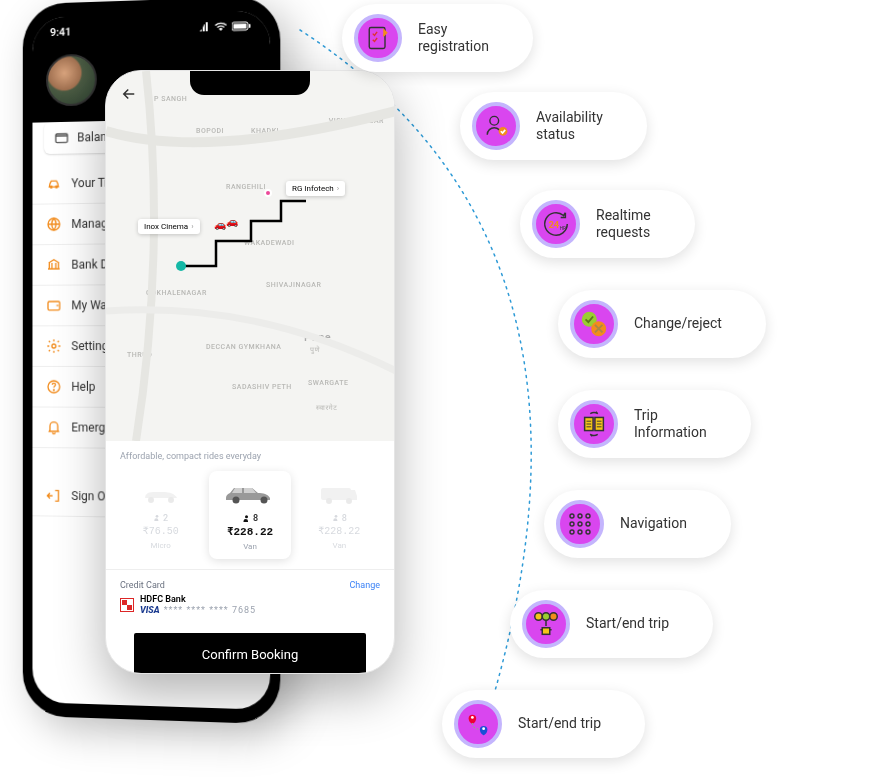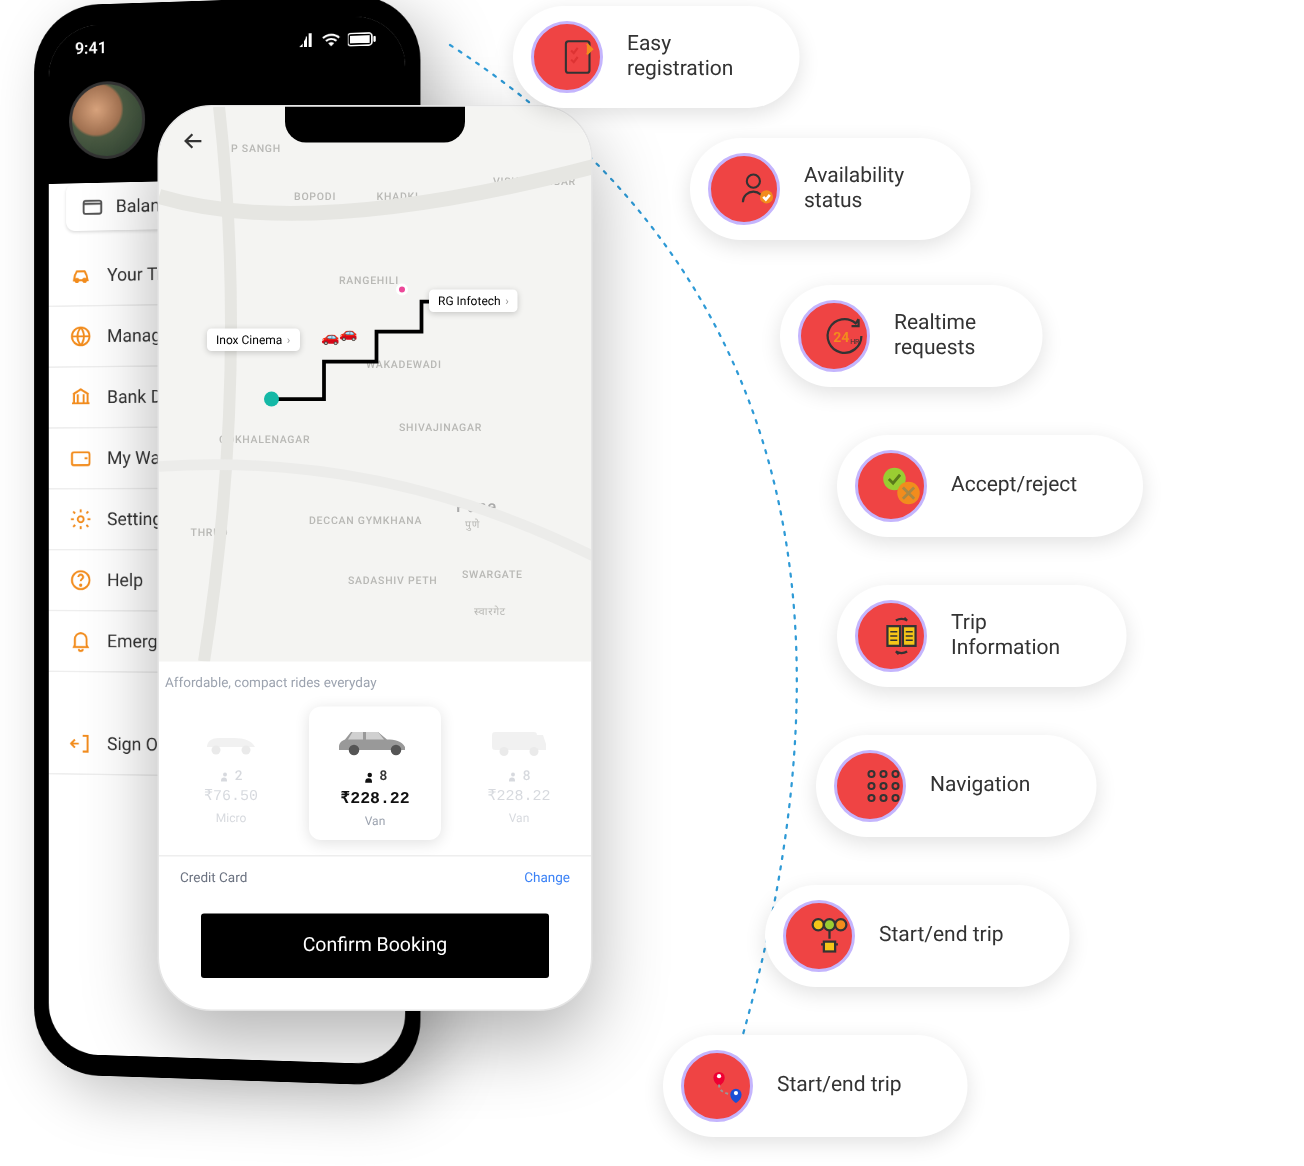--- a/index.html
+++ b/index.html
@@ -25,21 +25,21 @@
 .back-arrow { position: absolute; top: 14px; left: 14px; z-index: 6; font-size: 18px; color: #333; }
 .map { height: 370px; background: #f4f4f2; position: relative; overflow: hidden; }
 .map-text { position: absolute; font-size: 7px; color: #b8b8b5; letter-spacing: 0.5px; font-weight: 500; }
 .map-marker { position: absolute; background: #fff; border-radius: 3px; padding: 3px 6px; font-size: 8px; box-shadow: 0 1px 4px rgba(0,0,0,0.2); white-space: nowrap; z-index: 4; }
 .map-marker .chev { color: #999; margin-left: 3px; }
 .route-svg { position: absolute; top: 0; left: 0; width: 100%; height: 100%; z-index: 2; }
 .dot-pink { position: absolute; width: 8px; height: 8px; background: #ec4899; border-radius: 50%; border: 2px solid #fff; z-index:3; }
 .dot-teal { position: absolute; width: 10px; height: 10px; background: #14b8a6; border-radius: 50%; z-index:3; }
 .car-on-map { position: absolute; font-size: 10px; z-index:3; }
 
-.ride-section { padding: 10px 4px; }
+.ride-section { padding: 10px 14px; }
 .tagline { font-size: 9px; color: #9ca3af; margin-bottom: 10px; }
 .vehicle-row { display: flex; gap: 8px; justify-content: space-between; }
 .vehicle-card { flex: 1; text-align: center; padding: 8px 4px; border-radius: 8px; }
 .vehicle-card.active { box-shadow: 0 2px 10px rgba(0,0,0,0.12); }
 .vehicle-card.faded { opacity: 0.4; }
 .car-illus { height: 30px; display: flex; align-items: center; justify-content: center; margin-bottom: 4px; }
 .vcap { font-size: 9px; color: #333; display:flex; align-items:center; justify-content:center; gap:2px; font-weight:600; }
 .vprice { font-size: 11px; font-weight: 700; color: #111; margin-top: 2px; font-family: Liberation Mono, monospace; }
 .vname { font-size: 8px; color: #9ca3af; margin-top: 4px; }
 .vehicle-card.faded .vprice { color:#9ca3af; font-weight:500; font-size:10px;}
@@ -53,21 +53,21 @@
 .bank-logo { width: 14px; height: 14px; background: #fff; border: 1px solid #dc2626; position: relative; }
 .bank-logo::before,.bank-logo::after{ content:""; position:absolute; width:5px; height:5px; background:#dc2626;}
 .bank-logo::before{top:1px;left:1px;} .bank-logo::after{bottom:1px;right:1px;}
 .visa { color:#1a3a8f; font-weight:800; font-style:italic; font-size:9px;}
 .masked { color:#9ca3af; letter-spacing: 1px; }
 
 .confirm-btn { margin: 8px 28px 14px; background: #000; color: #fff; text-align: center; padding: 14px; font-size: 13px; border-radius: 2px; }
 
 
 .feature { position: absolute; display: flex; align-items: center; gap: 16px; background: #fff; border-radius: 40px; padding: 10px 44px 10px 12px; box-shadow: 0 4px 14px rgba(0,0,0,0.12); z-index: 4; }
-.feat-icon { width: 48px; height: 48px; border: 2px solid #c4b5fd; border-radius: 50%; display: flex; align-items: center; justify-content: flex-end; flex-shrink: 0; background:#ef4444;}
+.feat-icon { width: 48px; height: 48px; border: 4px solid #c4b5fd; border-radius: 50%; display: flex; align-items: center; justify-content: center; flex-shrink: 0; background:#d946ef;}
 .feat-label { font-size: 14px; color: #333; line-height: 1.25; }
 
 
 .arc-svg { position: absolute; left: 0; top: 0; width: 869px; height: 777px; z-index: 2; pointer-events: none; }
 
 </style>
 </head>
 <body>
 
 <svg class="arc-svg">
@@ -214,21 +214,21 @@
       <path d="M 0 240 Q 150 230 290 300" stroke="#ececea" stroke-width="7" fill="none"></path>
     </svg>
     <span class="dot-pink" style="top:118px;left:158px"></span>
     <span class="dot-teal" style="top:190px;left:70px"></span>
     <span class="car-on-map" style="top:145px;left:120px">🚗</span>
     <span class="car-on-map" style="top:148px;left:108px">🚗</span>
 
     <div class="map-marker" style="top:148px;left:32px">
       <span>Inox Cinema</span><span class="chev">›</span>
     </div>
-    <div class="map-marker" style="top:122px;left:180px">
+    <div class="map-marker" style="top:110px;left:180px">
       <span>RG Infotech</span><span class="chev">›</span>
     </div>
   </div>
 
   <div class="ride-section">
     <div class="tagline">Affordable, compact rides everyday</div>
     <div class="vehicle-row">
       <div class="vehicle-card faded">
         <div class="car-illus">
             <svg width="44" height="24" viewBox="0 0 44 24">
@@ -286,20 +286,30 @@
         <div class="vname">Van</div>
       </div>
     </div>
   </div>
 
   <div class="payment">
     <div class="pay-head">
       <span class="lbl">Credit Card</span>
       <span class="change">Change</span>
     </div>
+    <div class="pay-body">
+      <span class="bank-logo"></span>
+      <div style="display:flex;flex-direction:column;gap:1px">
+        <span style="font-weight:600">HDFC Bank</span>
+        <span style="display:flex;gap:4px;align-items:center">
+          <span class="visa">VISA</span>
+          <span class="masked">**** **** **** 7685</span>
+        </span>
+      </div>
+    </div>
   </div>
 
   <div class="confirm-btn">Confirm Booking</div>
 </div>
 
 <div class="feature" style="left:342px;top:4px">
   <div class="feat-icon">
       <svg width="28" height="28" viewBox="0 0 32 32" fill="none" stroke="#333" stroke-width="1.6">
         <rect x="6" y="4" width="18" height="24" rx="2"></rect>
         <path d="M10 11l2 2 3-4M10 18l2 2 3-4" stroke="#d33"></path>
@@ -331,21 +341,21 @@
 </div>
 <div class="feature" style="left:558px;top:290px">
   <div class="feat-icon">
       <svg width="30" height="30" viewBox="0 0 32 32">
         <circle cx="11" cy="11" r="8" fill="#9acd32"></circle>
         <path d="M7 11l3 3 5-6" stroke="#5a7a1a" stroke-width="2" fill="none"></path>
         <circle cx="21" cy="21" r="8" fill="#f28c1d"></circle>
         <path d="M17 17l8 8M25 17l-8 8" stroke="#a84" stroke-width="2"></path>
       </svg>
     </div>
-  <div class="feat-label"><span>Accept/reject</span></div>
+  <div class="feat-label"><span>Change/reject</span></div>
 </div>
 <div class="feature" style="left:558px;top:390px">
   <div class="feat-icon">
       <svg width="30" height="30" viewBox="0 0 32 32" fill="none" stroke="#333" stroke-width="1.6">
         <rect x="6" y="9" width="9" height="14" fill="#f5c518" stroke="#333"></rect>
         <rect x="17" y="9" width="9" height="14" fill="#f5c518" stroke="#333"></rect>
         <path d="M8 13h5M8 16h5M8 19h5M19 13h5M19 16h5M19 19h5" stroke="#333" stroke-width="1"></path>
         <path d="M12 5a8 8 0 018 0l-2-2M20 27a8 8 0 01-8 0l2 2"></path>
       </svg>
     </div>

